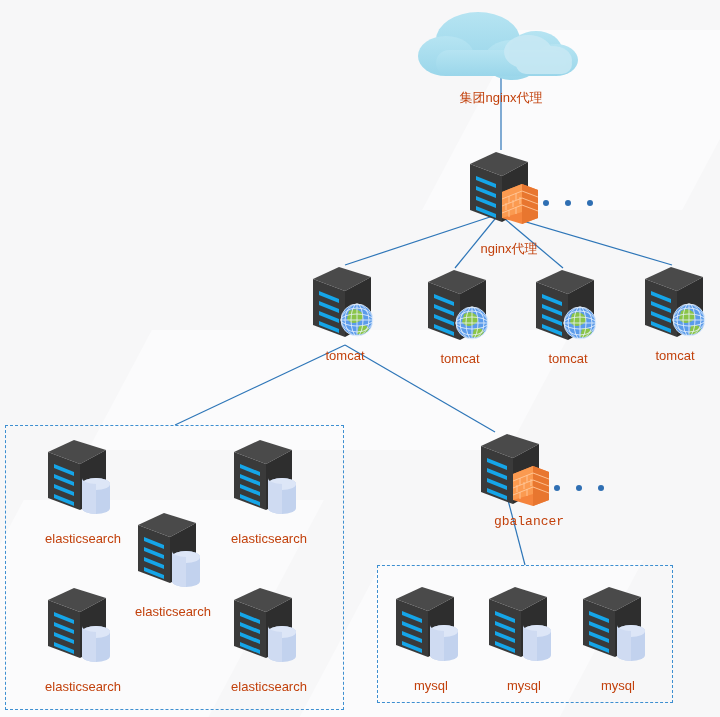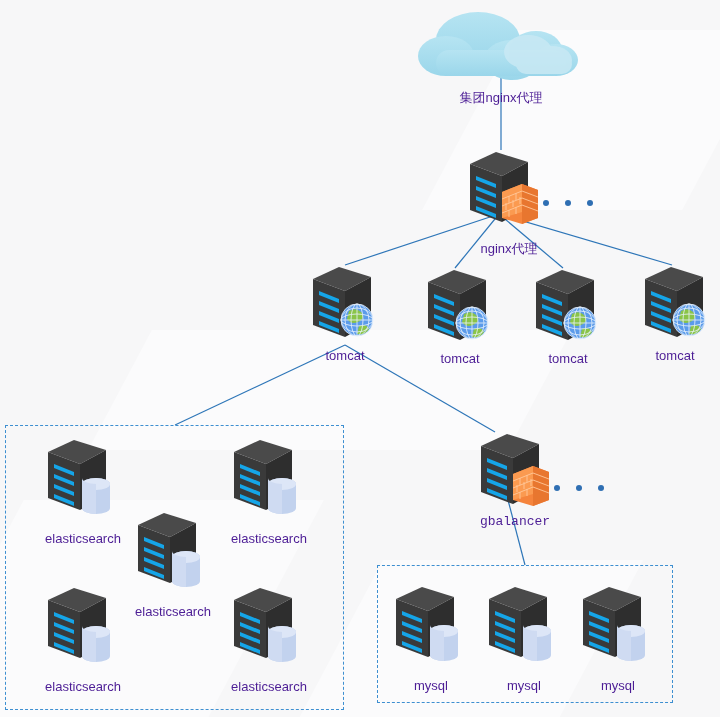--- a/index.html
+++ b/index.html
@@ -38,21 +38,21 @@
     width: 0; height: 0;
   }
   .node .art {
     position: absolute;
     left: 0; top: 0;
   }
   .label {
     position: absolute;
     white-space: nowrap;
     font-size: 13px;
-    color: #4c1d95;
+    color: #c2410c;
     text-align: left;
     transform: translateX(-50%);
     font-family: "Liberation Sans", sans-serif;
   }
   .label.mono {
     font-family: "Liberation Mono", monospace;
     font-size: 13px;
   }
   .label.cjk { font-size: 13px; }
 
@@ -323,21 +323,21 @@
           <line x1="56" y1="50" x2="72" y2="56"></line>
           <line x1="56" y1="57" x2="72" y2="63"></line>
         </g>
       </g>
     </svg>
     <div class="dots" style="left:42px; top:55px;">
       <i></i>
         <i></i>
         <i></i>
     </div>
-    <div class="label mono" style="left:3px; top:84px;">gbalancer</div>
+    <div class="label mono" style="left:17px; top:84px;">gbalancer</div>
   </div>
 
   <div class="node" style="left:83px; top:436px;">
     <svg class="art" width="78" height="84" viewBox="0 0 78 84" style="left:-39px; top:0;">
       <polygon points="4,16 30,4 62,14 36,28" fill="#4a4a4a"></polygon>
       <polygon points="4,16 36,28 36,74 4,62" fill="#3a3a3a"></polygon>
       <polygon points="36,28 62,14 62,60 36,74" fill="#2e2e2e"></polygon>
       <g fill="#15a5e8">
         <polygon points="10,28 30,36 30,40 10,32"></polygon>
         <polygon points="10,38 30,46 30,50 10,42"></polygon>

